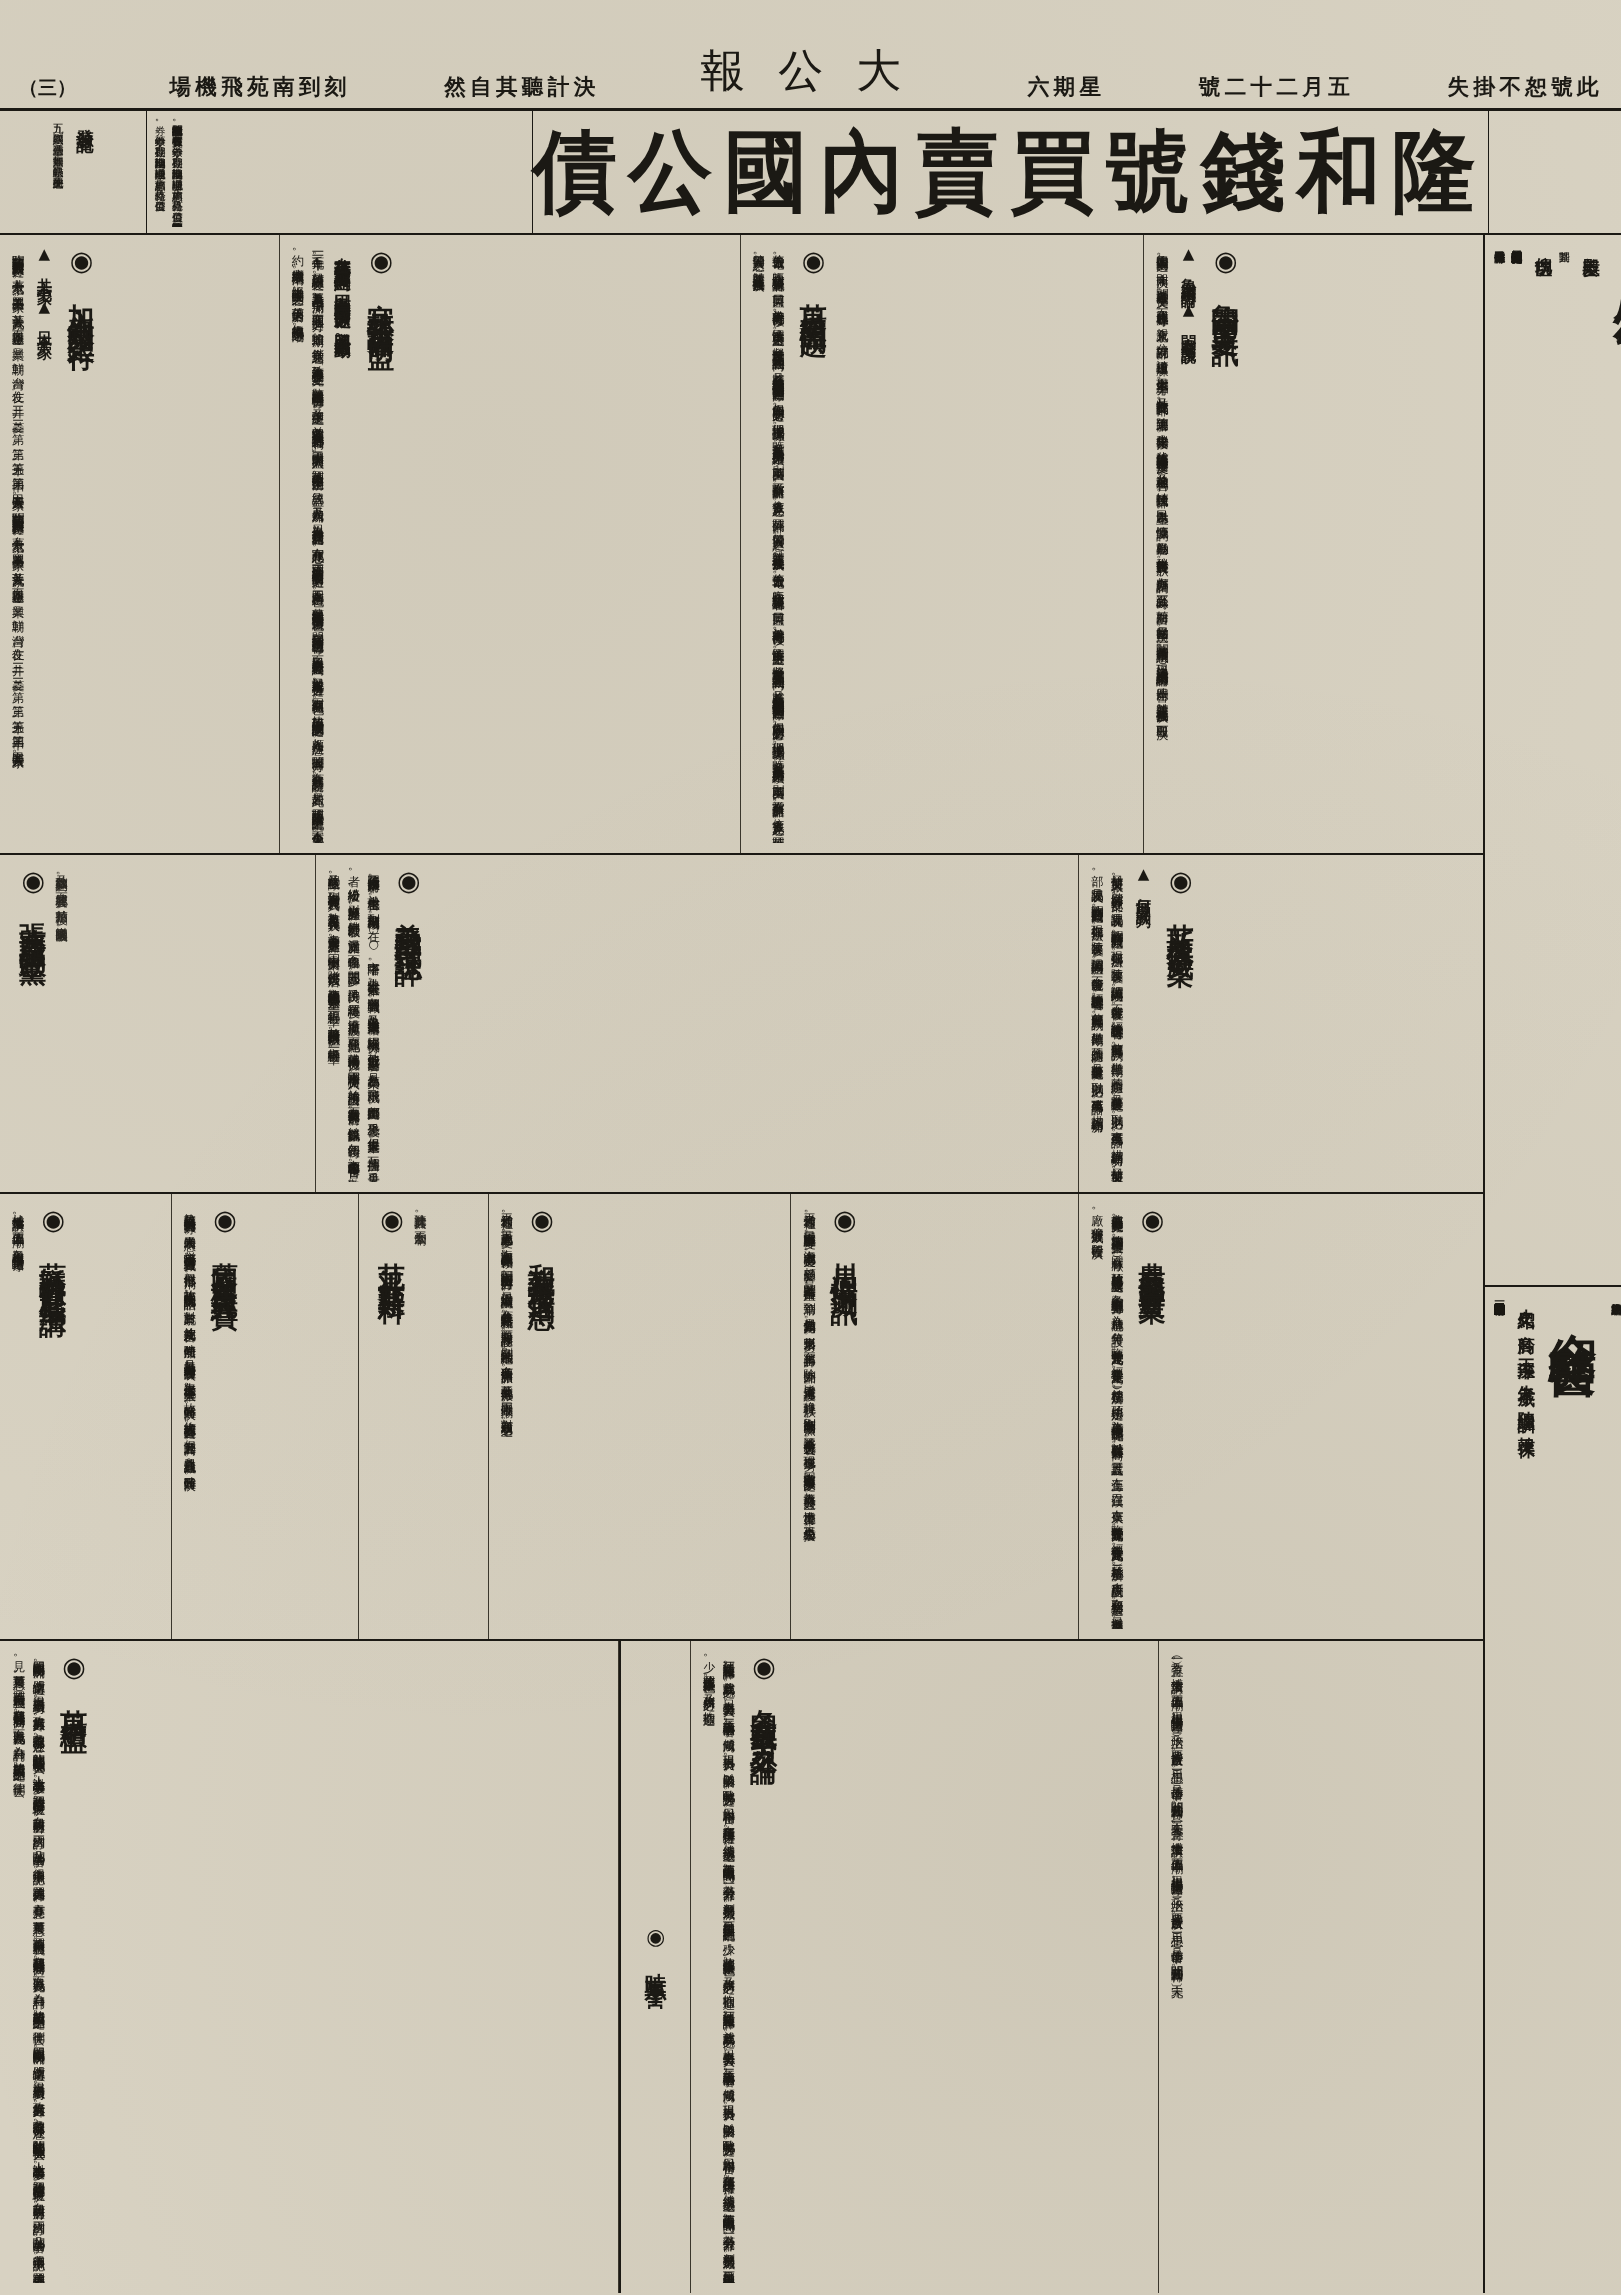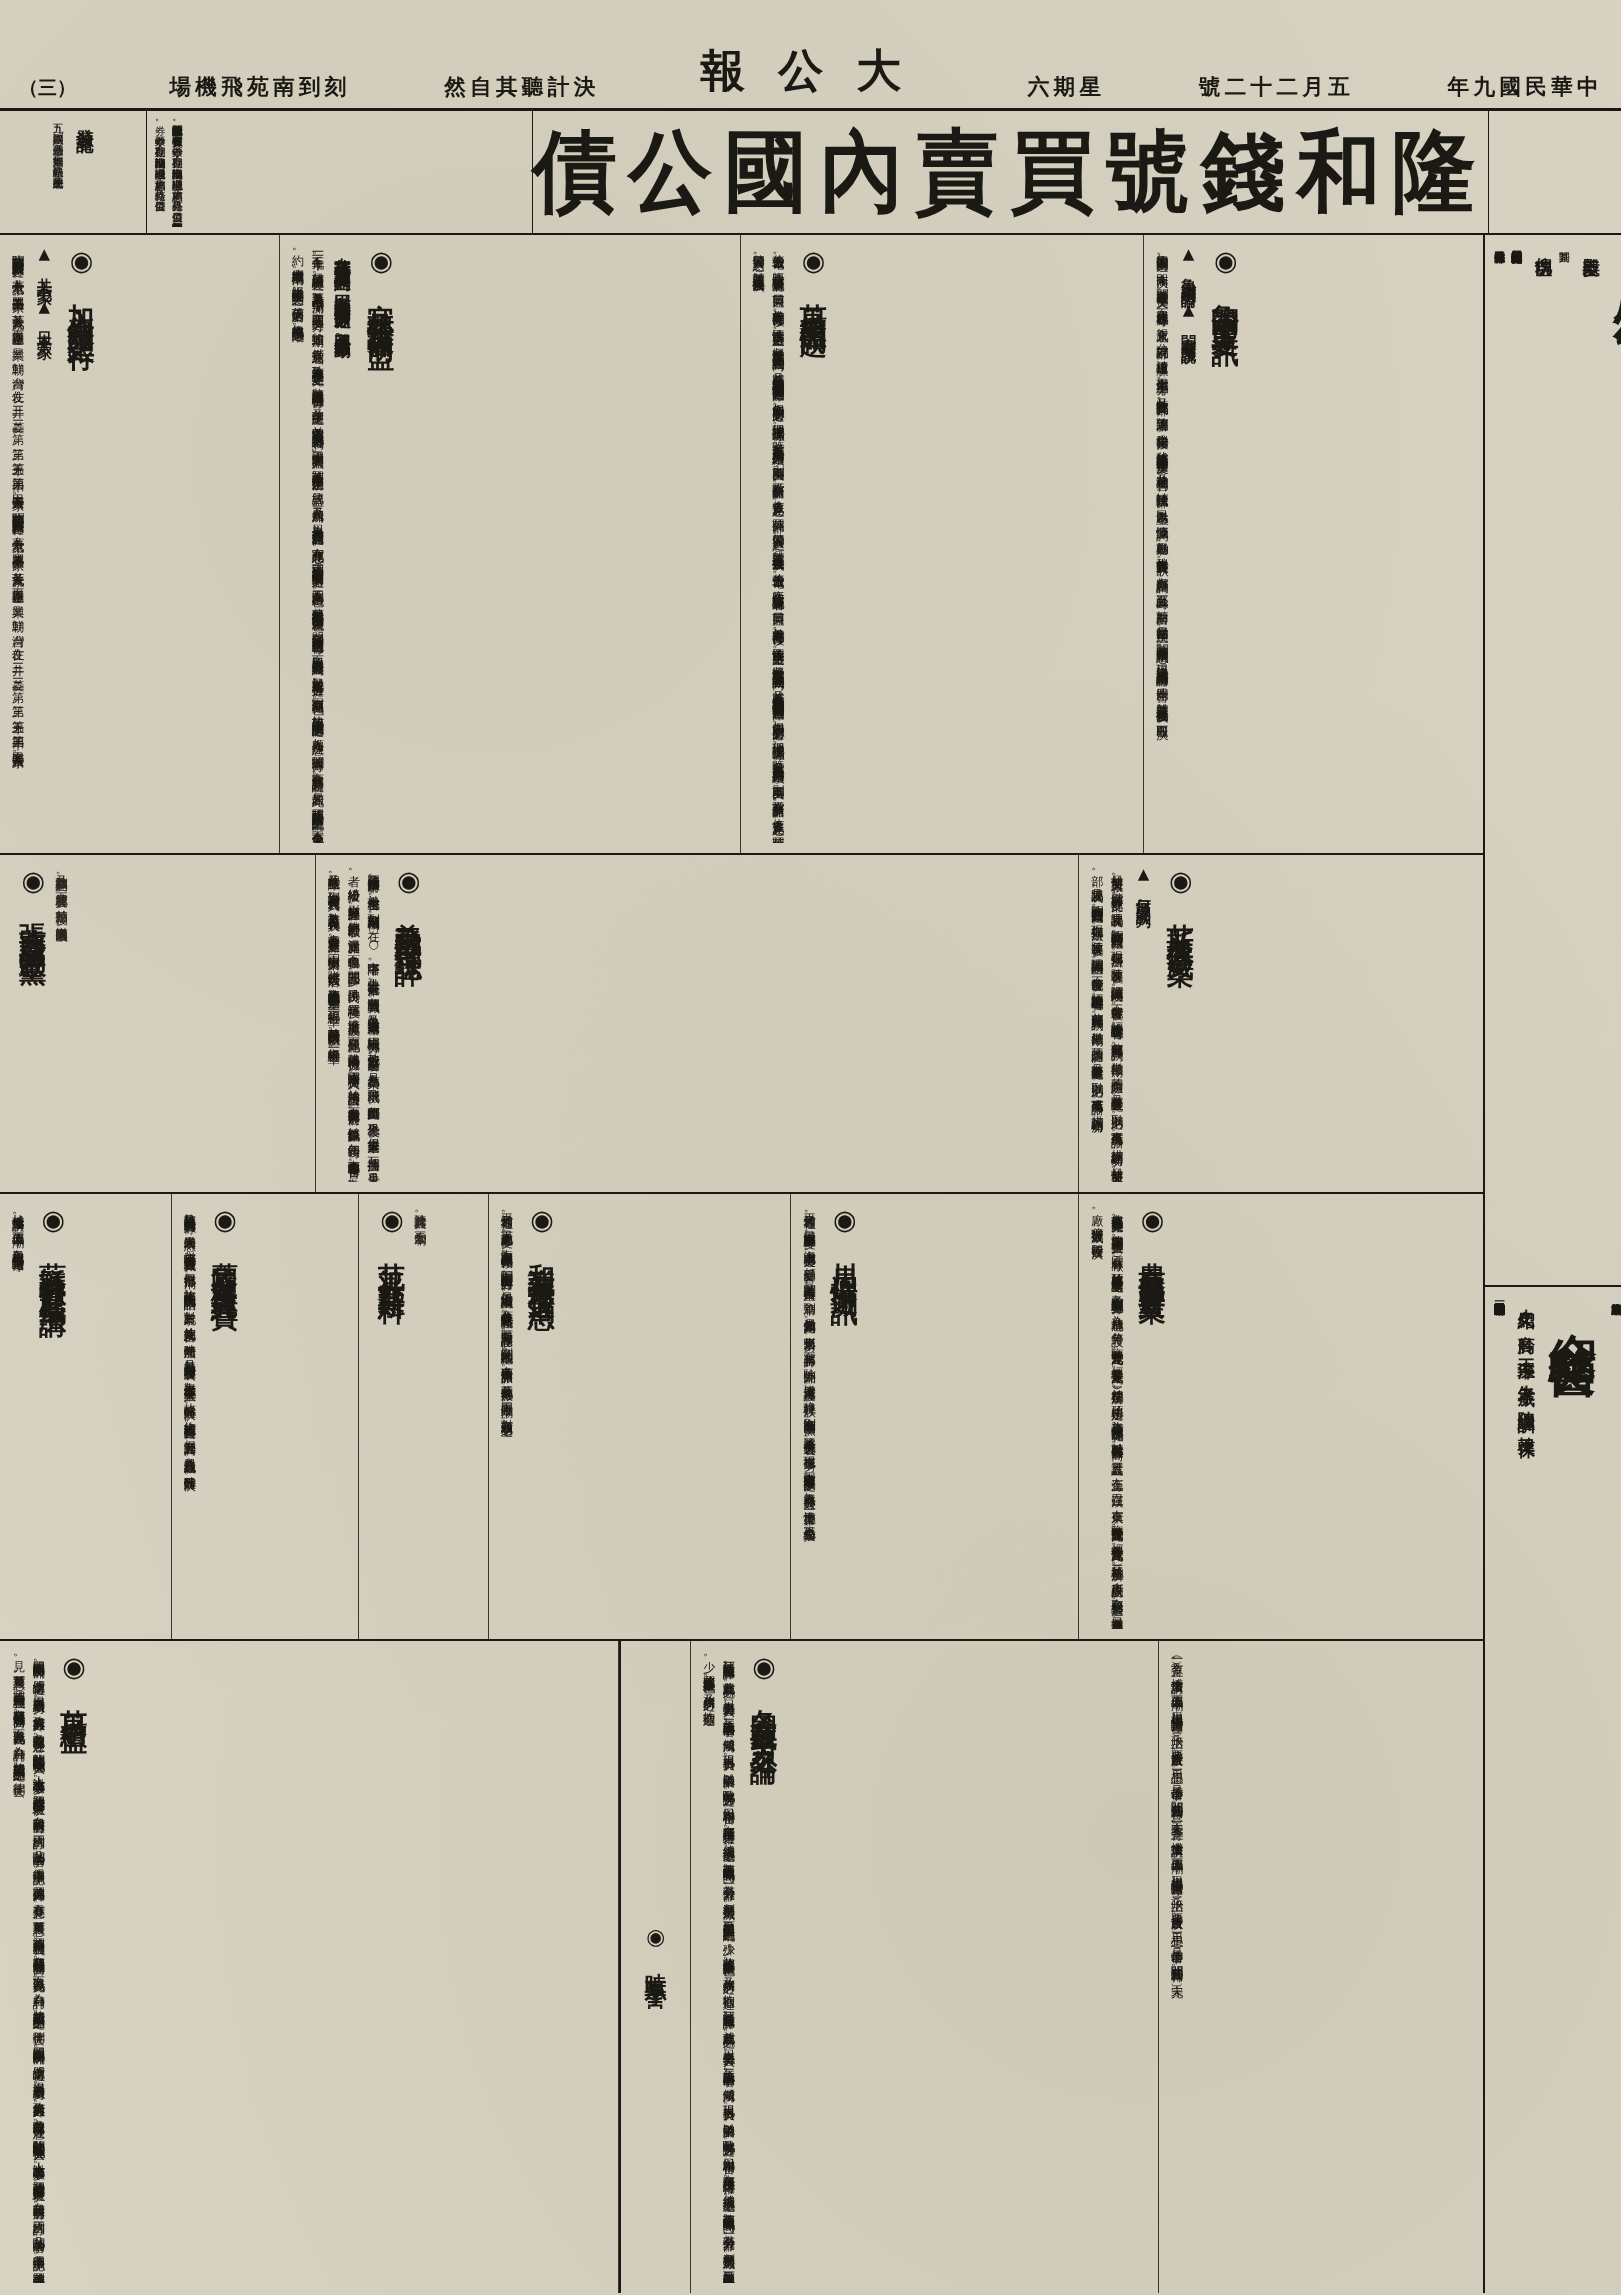--- a/index.html
+++ b/index.html
@@ -18,21 +18,21 @@
     overflow:hidden;
   }
   
   .masthead{
     height:108px;display:flex;align-items:flex-end;justify-content:space-between;
     padding:13px 19px 7.2px 19px;
   }
   .rtlh{direction:rtl;unicode-bidi:bidi-override;white-space:nowrap;}
   .mh-item{font-size:21.6px;font-weight:bold;letter-spacing:4.3px;}
   .mh-page{font-size:19px;font-weight:bold;}
-  .mh-title{font-size:45px;font-weight:bold;letter-spacing:33px;padding-left:7.2px;}
+  .mh-title{font-size:45px;font-weight:normal;letter-spacing:33px;padding-left:7.2px;}
   .rule{background:var(--ink);}
   .rule-h{width:100%;height:2.9px;}
   
   .banner-row{height:124px;display:flex;flex-direction:row;border-bottom:2.9px solid var(--ink);}
   .banner-left{width:151px;border-right:1.4px solid var(--ink);display:flex;align-items:center;justify-content:center;gap:5.8px;padding:4.3px;}
   .banner-left .vtx{height:100%;}
   .banner-mid{width:396px;border-right:1.4px solid var(--ink);padding:5.8px 4.3px;}
   .banner-main{
     flex:1;display:flex;align-items:center;justify-content:center;
     font-size:84px;font-weight:bold;letter-spacing:11.5px;white-space:nowrap;
@@ -83,21 +83,21 @@
 
 <div id="page">
 
   <header class="masthead">
     <span class="mh-page">（三）</span>
     <span class="mh-item rtlh">刻到南苑飛機場</span>
     <span class="mh-item rtlh">決計聽其自然</span>
     <span class="mh-title rtlh">大公報</span>
     <span class="mh-item rtlh">星期六</span>
     <span class="mh-item rtlh">五月二十二號</span>
-    <span class="mh-item rtlh">中華民國九年</span>
+    <span class="mh-item rtlh">此號恕不掛失</span>
   </header>
   <div class="rule rule-h"></div>
 
   <div class="banner-row">
     <div class="banner-left">
       <div class="vtx">
         <div class="names">發源省記</div>
         <div class="small">五九　憑摺取銀　信憑圖章　如無圖章　憑帖取銀　此號恕不掛失</div>
       </div>
     </div>

